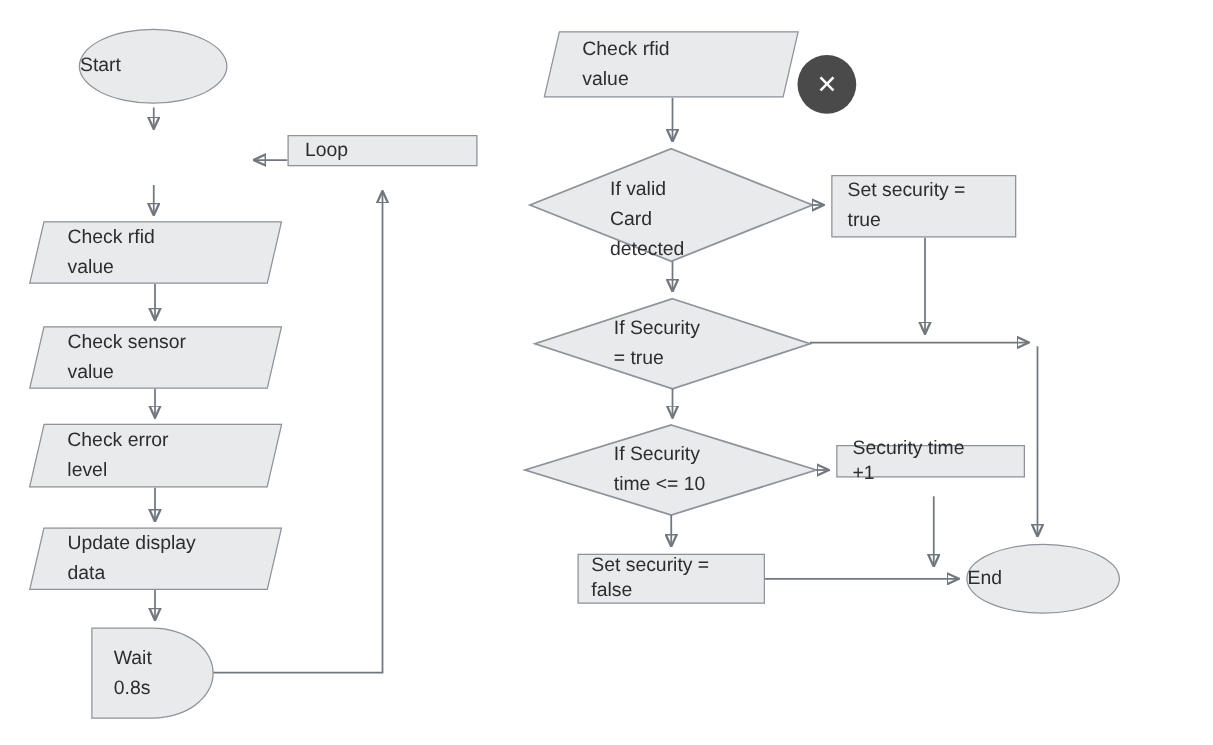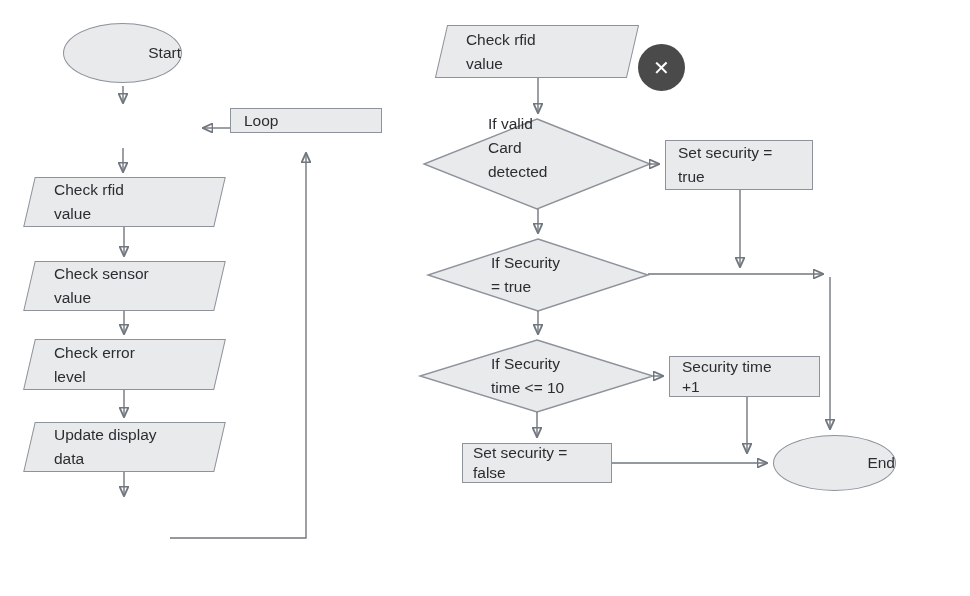--- a/index.html
+++ b/index.html
@@ -19,21 +19,21 @@
     border:1.4px solid #8d929b;
     display:flex;
     align-items:center;
   }
   .label{
     white-space:pre-line;
     line-height:24px;
     color:#2b2d30;
   }
   .rect{padding-left:10px;}
-  .ellipse{border-radius:50%;justify-content:flex-end;}
+  .ellipse{border-radius:50%;justify-content:flex-start;}
   .ellipse .label{text-align:center;}
   .para{transform:skewX(-13deg);}
   .para .label{transform:skewX(13deg);padding-left:24px;}
   .delay{
     border-radius:0 50% 50% 0 / 0 50% 50% 0;
     padding-left:17px;
   }
   .tight .label{line-height:20px;}
   .dtext{
     position:absolute;
@@ -124,52 +124,56 @@
   <div class="node para" style="left:29px;top:339px;width:191px;height:51px;">
     <span class="label">Check error
 level</span>
   </div>
 
   <div class="node para" style="left:29px;top:422px;width:191px;height:50px;">
     <span class="label">Update display
 data</span>
   </div>
 
+  <div class="node delay" style="left:73px;top:502px;width:98px;height:73px;">
+    <span class="label">Wait
+0.8s</span>
+  </div>
 
   <div class="node para" style="left:441px;top:25px;width:192px;height:53px;">
     <span class="label">Check rfid
 value</span>
   </div>
 
   <button class="close-btn">
     <span>✕</span>
   </button>
 
-  <div class="dtext" style="left:488px;top:112px;width:120px;">
+  <div class="dtext" style="left:488px;top:140px;width:120px;">
     <span class="label">If valid
 Card
 detected</span>
   </div>
 
   <div class="node rect" style="left:665px;top:140px;width:148px;height:50px;padding-left:12px;">
     <span class="label">Set security =
 true</span>
   </div>
 
   <div class="dtext" style="left:491px;top:251px;width:130px;">
     <span class="label">If Security
 = true</span>
   </div>
 
   <div class="dtext" style="left:491px;top:352px;width:140px;">
     <span class="label">If Security
 time &lt;= 10</span>
   </div>
 
-  <div class="node rect tight" style="left:669px;top:356px;width:151px;height:41px;padding-left:12px;">
+  <div class="node rect tight" style="left:669px;top:356px;width:151px;height:26px;padding-left:12px;">
     <span class="label">Security time
 +1</span>
   </div>
 
   <div class="node rect tight" style="left:462px;top:443px;width:150px;height:40px;">
     <span class="label">Set security =
 false</span>
   </div>
 
   <div class="node ellipse" style="left:773px;top:435px;width:123px;height:56px;">

